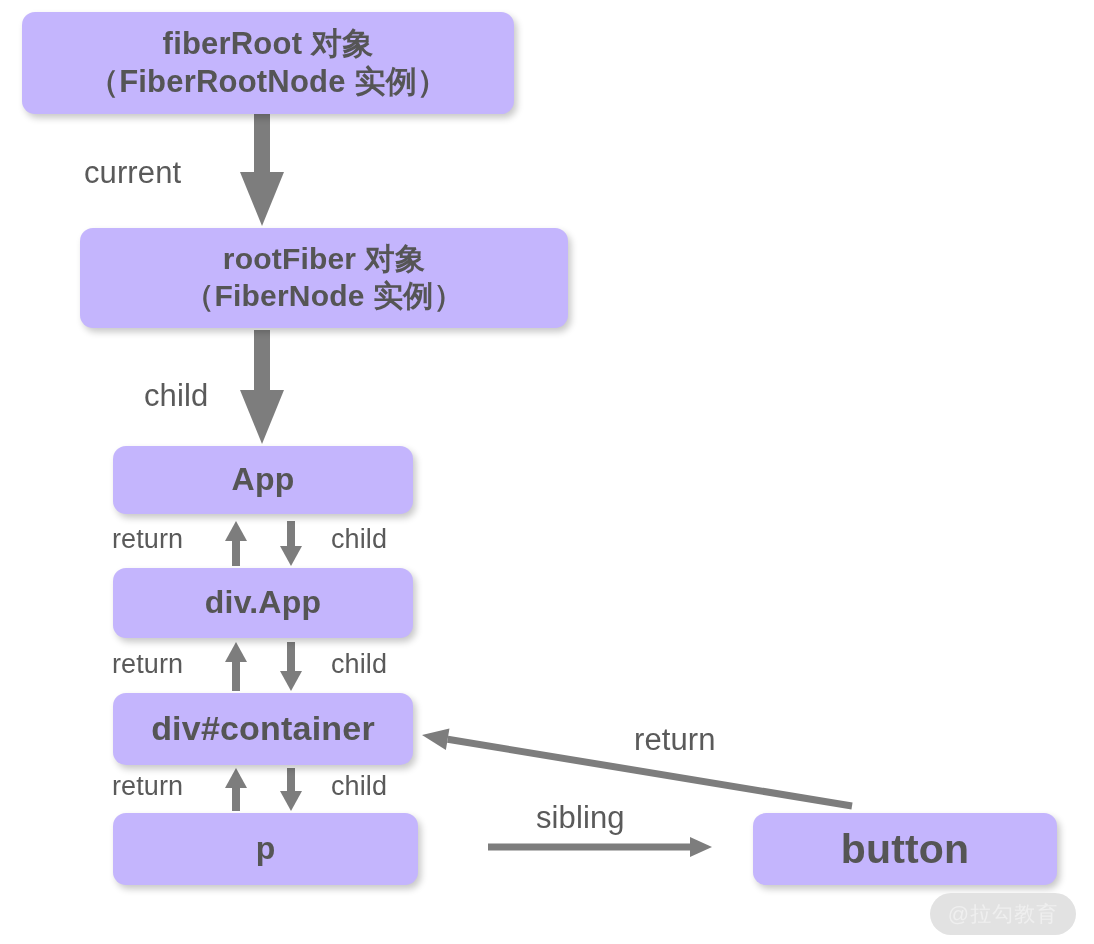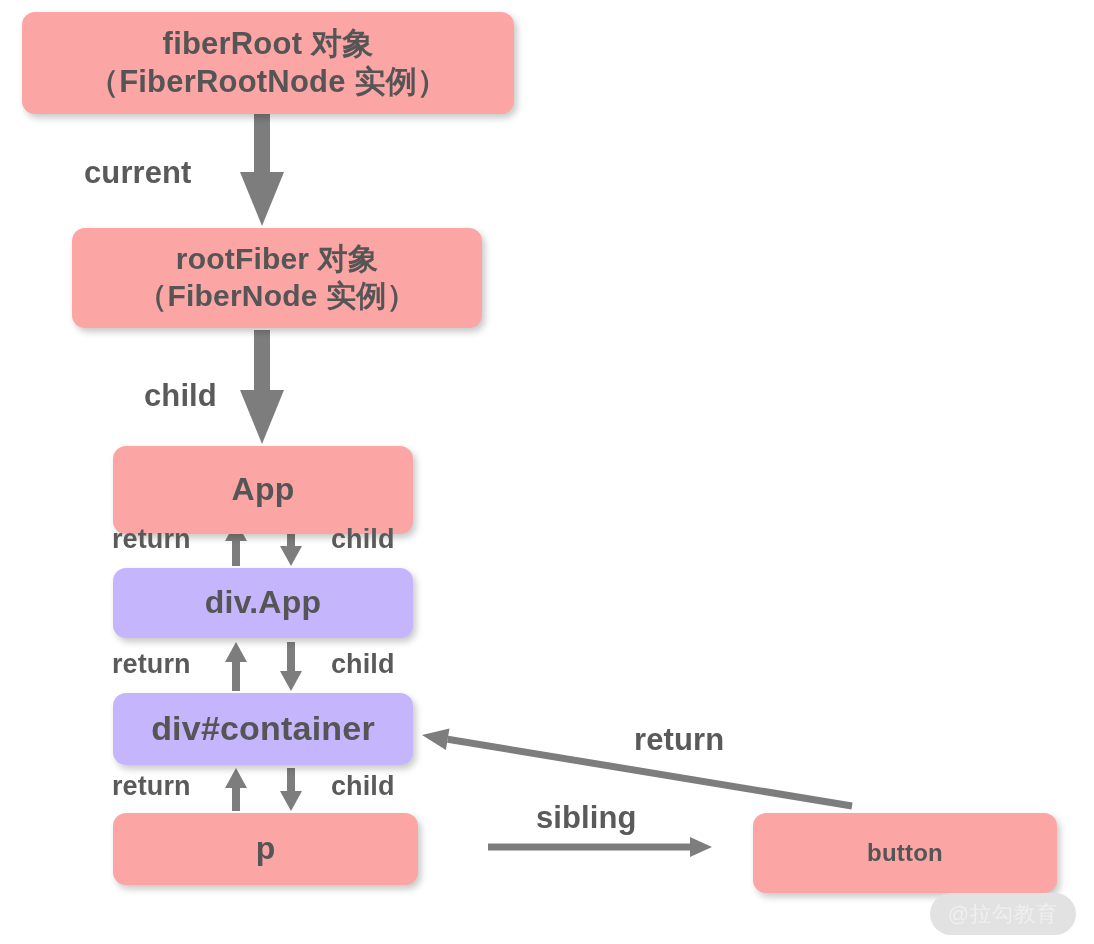--- a/index.html
+++ b/index.html
@@ -33,27 +33,27 @@
     justify-content: center;
     text-align: center;
     border-radius: 13px;
     color: #555555;
     font-weight: bold;
     line-height: 1.22;
     box-shadow: 3px 4px 7px rgba(0,0,0,0.22);
     white-space: pre-line;
     letter-spacing: 0.2px;
   }
-  .node.orange { background: #fca5a5; }
+  .node.orange { background: #c4b5fd; }
   .node.green  { background: #c4b5fd; }
 
   .edge-label {
     position: absolute;
     color: #5a5a5a;
-    font-weight: bold;
+    font-weight: normal;
     white-space: nowrap;
     letter-spacing: 0.1px;
   }
 
   #watermark {
     position: absolute;
     display: flex;
     align-items: center;
     justify-content: center;
     background: #e2e2e2;
@@ -108,27 +108,27 @@
       </g>
       <g>
         <line x1="852" y1="806" x2="447.652662269329" y2="739.2356721421451" stroke="#7d7d7d" stroke-width="7"></line>
         <polygon points="449.4446774063904,728.3826227205059 445.8606471322677,750.0887215637842 422,735" fill="#7d7d7d"></polygon>
       </g>
     </svg>
 
   <div id="nodes-layer">
       <div class="node orange" style="left: 22px; top: 12px; width: 492px; height: 102px; font-size: 31px;">fiberRoot 对象
 （FiberRootNode 实例）</div>
-      <div class="node orange" style="left: 72px; top: 228px; width: 410px; height: 100px; font-size: 30px;">rootFiber 对象
+      <div class="node orange" style="left: 80px; top: 228px; width: 488px; height: 100px; font-size: 30px;">rootFiber 对象
 （FiberNode 实例）</div>
-      <div class="node orange" style="left: 113px; top: 446px; width: 300px; height: 88px; font-size: 32px;">App</div>
+      <div class="node orange" style="left: 113px; top: 446px; width: 300px; height: 68px; font-size: 32px;">App</div>
       <div class="node green" style="left: 113px; top: 568px; width: 300px; height: 70px; font-size: 32px;">div.App</div>
       <div class="node green" style="left: 113px; top: 693px; width: 300px; height: 72px; font-size: 34px;">div#container</div>
       <div class="node orange" style="left: 113px; top: 813px; width: 305px; height: 72px; font-size: 32px;">p</div>
-      <div class="node orange" style="left: 753px; top: 813px; width: 304px; height: 80px; font-size: 24px;">button</div>
+      <div class="node orange" style="left: 753px; top: 813px; width: 304px; height: 72px; font-size: 41px;">button</div>
     </div>
   <div id="labels-layer">
       <div class="edge-label" style="left: 84px; top: 155px; font-size: 31px;">current</div>
       <div class="edge-label" style="left: 144px; top: 378px; font-size: 31px;">child</div>
       <div class="edge-label" style="left: 112px; top: 524px; font-size: 27px;">return</div>
       <div class="edge-label" style="left: 331px; top: 524px; font-size: 27px;">child</div>
       <div class="edge-label" style="left: 112px; top: 649px; font-size: 27px;">return</div>
       <div class="edge-label" style="left: 331px; top: 649px; font-size: 27px;">child</div>
       <div class="edge-label" style="left: 112px; top: 771px; font-size: 27px;">return</div>
       <div class="edge-label" style="left: 331px; top: 771px; font-size: 27px;">child</div>

